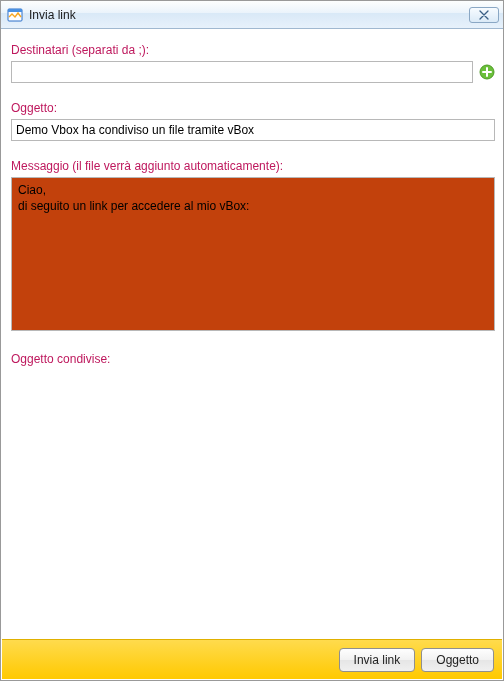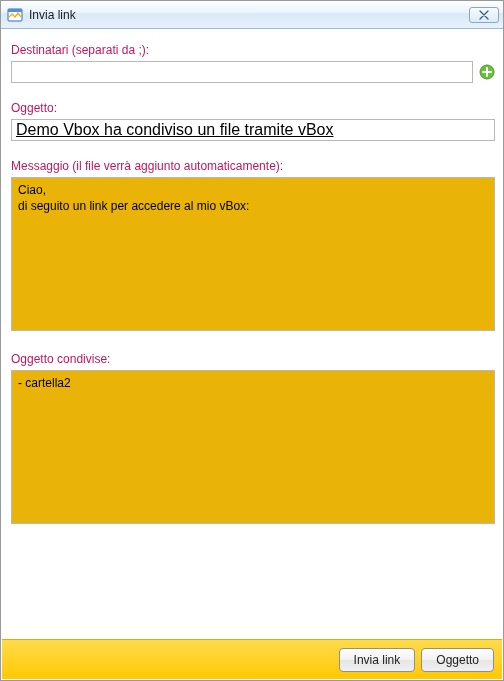--- a/index.html
+++ b/index.html
@@ -53,34 +53,33 @@
     align-items: center;
     gap: 6px;
   }
   .text-input {
     width: 100%;
     height: 22px;
     border: 1px solid #b8b8b8;
     background: #fff;
     padding: 2px 4px;
     font-family: inherit;
-    font-size: 16px;
-    text-decoration: underline;
+    font-size: 12px;
   }
   .text-input.dest { flex: 1; }
   .add-btn {
     width: 16px; height: 16px;
     cursor: pointer;
     flex-shrink: 0;
   }
   .spacer-sm { height: 14px; }
   .textarea {
     width: 100%;
     border: 1px solid #b8b8b8;
-    background: #eab308;
+    background: #c2410c;
     padding: 4px 6px;
     font-family: inherit;
     font-size: 12px;
     resize: none;
     line-height: 1.35;
   }
   .msg-area { height: 154px; }
   .res-area { height: 154px; }
   .footer {
     position: absolute;
@@ -147,20 +146,19 @@
 
   <div class="spacer-sm"></div>
 
   <div class="field-label">Messaggio (il file verrà aggiunto automaticamente):</div>
   <textarea class="textarea msg-area" style="">Ciao,
 di seguito un link per accedere al mio vBox:</textarea>
 
   <div class="spacer-sm"></div>
 
   <div class="field-label">Oggetto condivise:</div>
-  <textarea class="textarea res-area" style="">- cartella2</textarea>
 
 </div>
 
 <div class="footer">
   <button class="btn">Invia link</button>
   <button class="btn">Oggetto</button>
 </div>
 
 </body></html>

